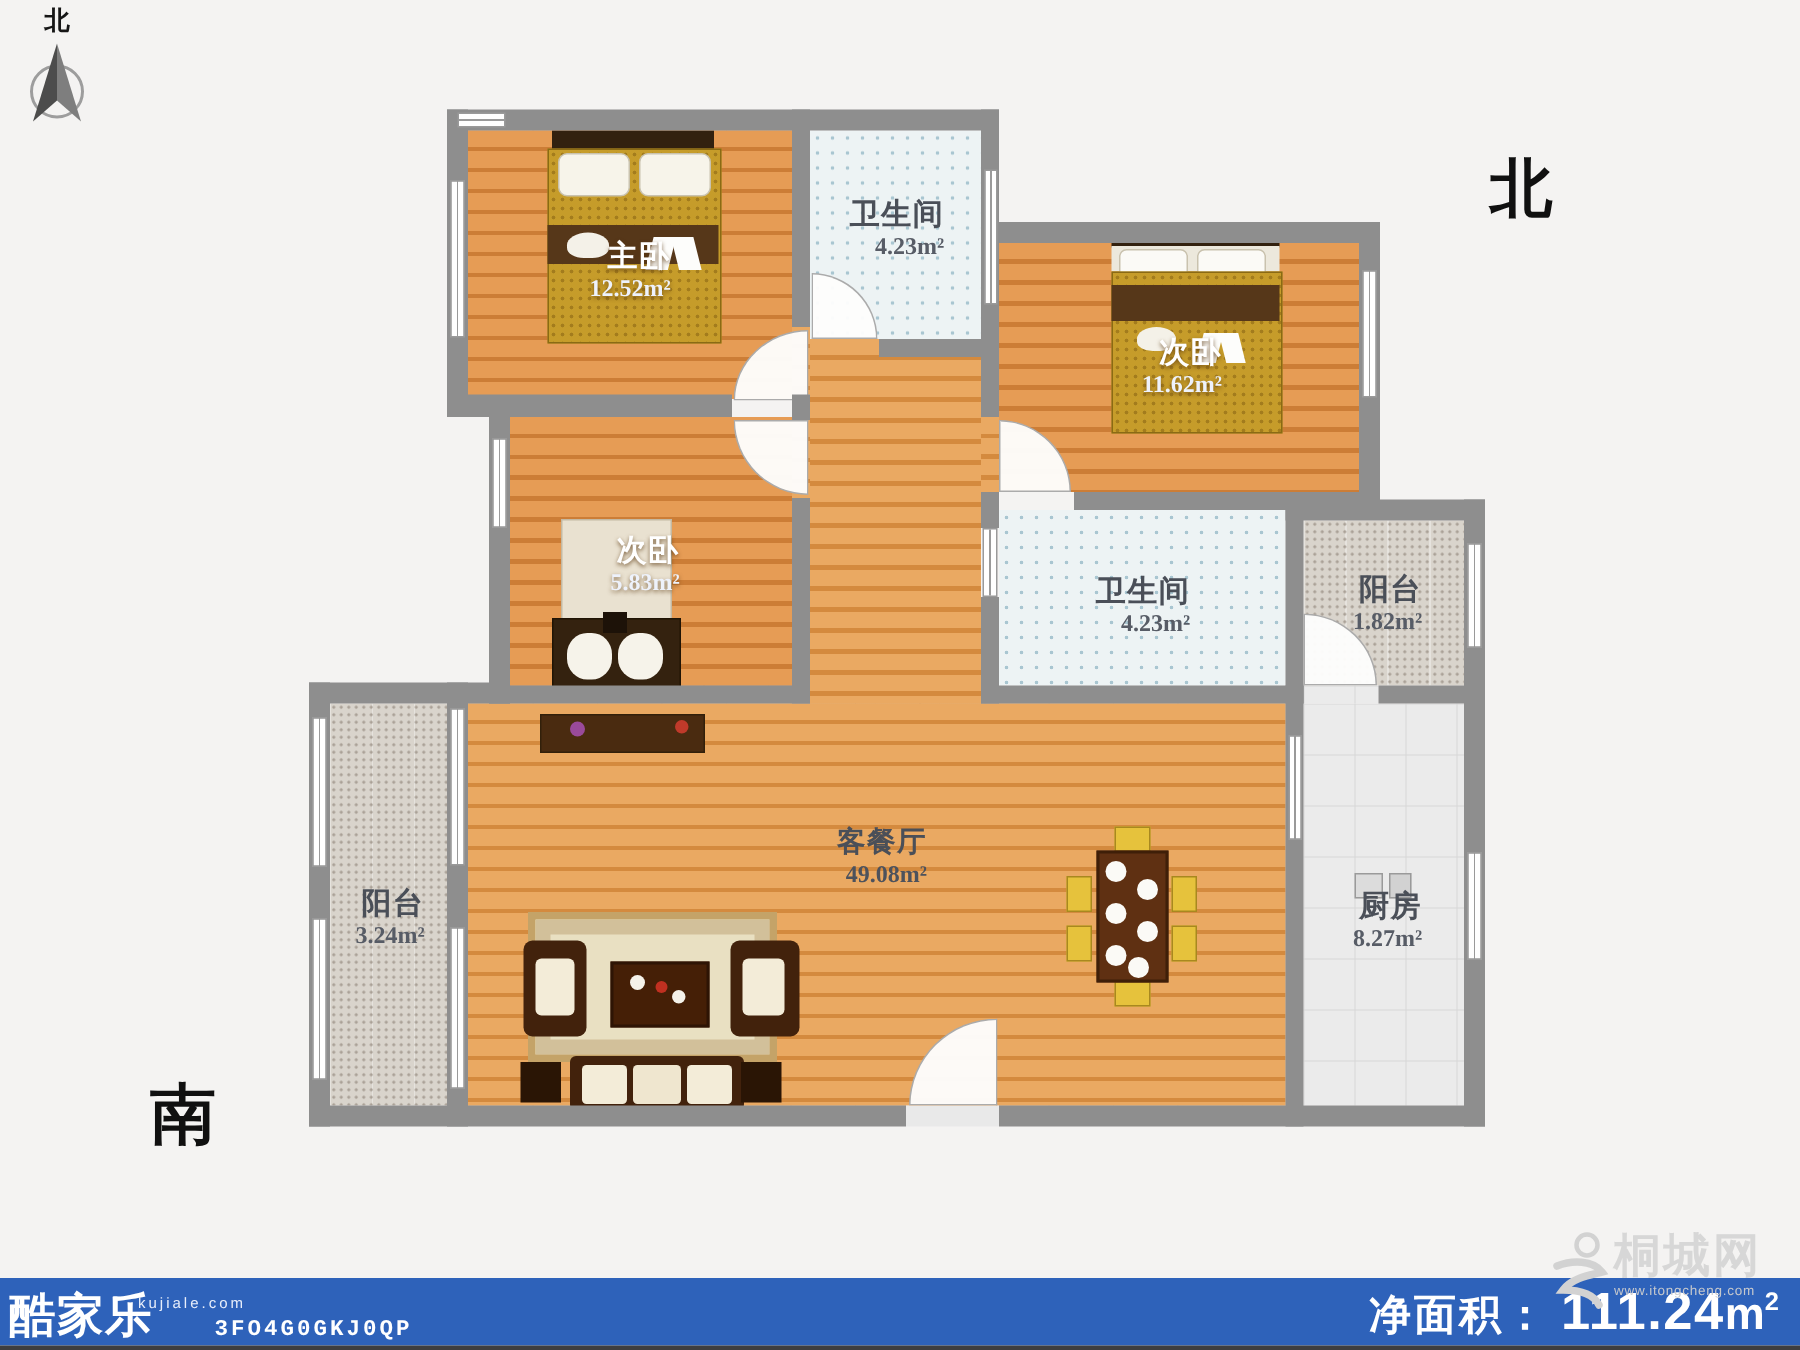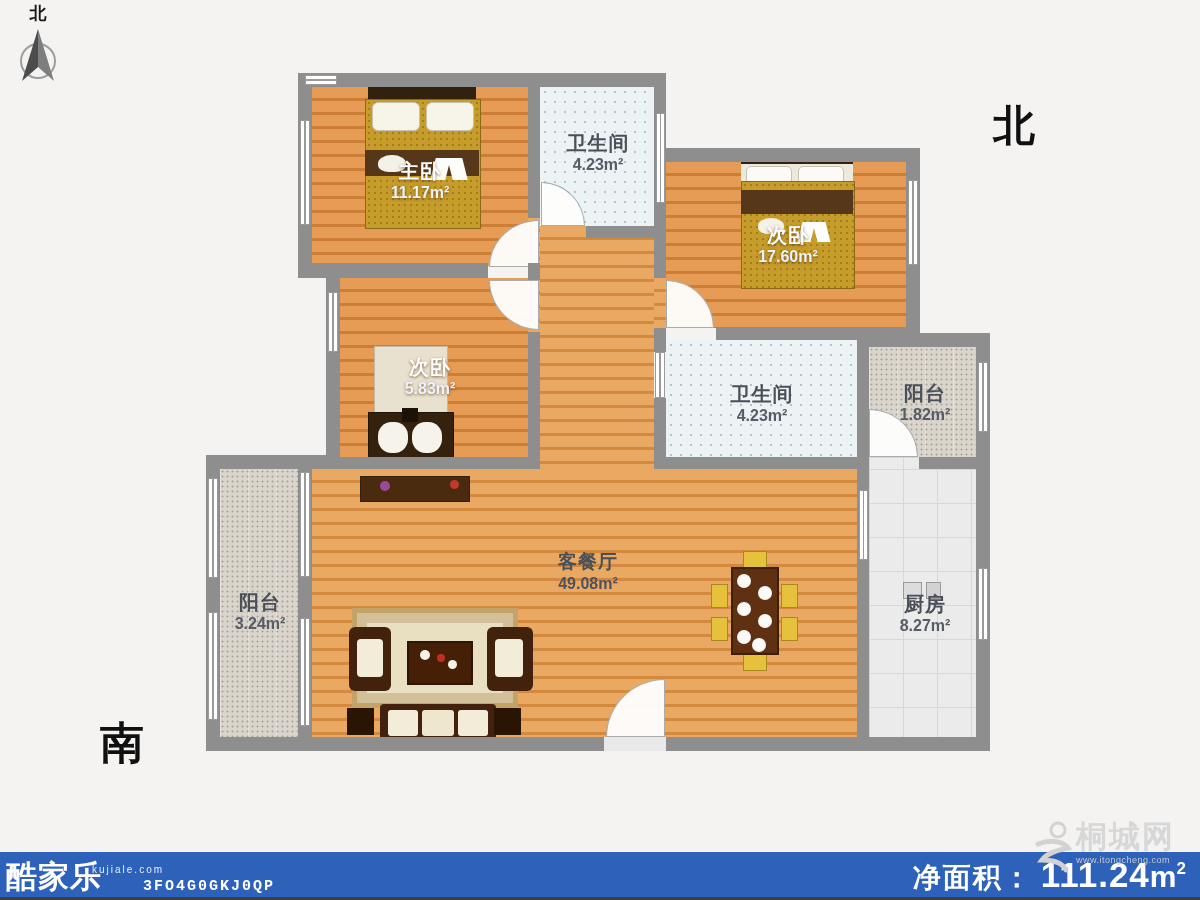--- a/index.html
+++ b/index.html
@@ -25,21 +25,21 @@
         background-size:34px 34px;}
   .wall{position:absolute;background:#8e8e8e;z-index:3;}
   .patch{position:absolute;z-index:2;}
   .win{position:absolute;z-index:4;box-sizing:border-box;border:1px solid #9a9a9a;}
   .win-v{background:linear-gradient(to right,#fff 0 42%,#9a9a9a 42% 58%,#fff 58% 100%);}
   .win-h{background:linear-gradient(to bottom,#fff 0 42%,#9a9a9a 42% 58%,#fff 58% 100%);}
   .arc{position:absolute;z-index:2;box-sizing:border-box;background:rgba(253,253,252,0.97);border:1px solid #ababab;}
   .furn{position:absolute;z-index:2;}
 
   
-  .room-label{position:absolute;z-index:5;transform:translate(-50%,-50%);text-align:center;line-height:1.2;white-space:nowrap;}
+  .room-label{position:absolute;z-index:5;transform:translate(-50%,-50%);text-align:right;line-height:1.2;white-space:nowrap;font-family:Liberation Serif, serif;}
   .room-label .rname{font-size:20px;font-weight:bold;letter-spacing:1px;}
   .room-label .rarea{font-size:16px;font-weight:bold;}
   .lab-light .rname{color:#ffffff;text-shadow:0 1px 3px rgba(90,55,15,.75);}
   .lab-light .rarea{color:#eef2fb;text-shadow:0 1px 3px rgba(90,55,15,.7);}
   .lab-dark .rname{color:#4a4f58;}
   .lab-dark .rarea{color:#575c66;}
 
   .cardinal{position:absolute;z-index:6;font-weight:bold;color:#101010;}
 
   
@@ -204,29 +204,29 @@
   <div class="win win-v" style="left:978px;top:568px;width:10px;height:72px;"></div>
   <div class="win win-v" style="left:208px;top:478px;width:10px;height:100px;"></div>
   <div class="win win-v" style="left:208px;top:612px;width:10px;height:108px;"></div>
   <div class="win win-v" style="left:300px;top:472px;width:10px;height:105px;"></div>
   <div class="win win-v" style="left:300px;top:618px;width:10px;height:108px;"></div>
   <div class="win win-v" style="left:859px;top:490px;width:9px;height:70px;"></div>
   <div class="win win-v" style="left:655px;top:352px;width:10px;height:46px;"></div>
 
   <div class="room-label lab-light" style="left:420px;top:181px;">
     <div class="rname">主卧</div>
-    <div class="rarea"><span>11.17</span><span>m²</span></div>
+    <div class="rarea"><span>12.52</span><span>m²</span></div>
   </div>
   <div class="room-label lab-dark" style="left:598px;top:153px;">
     <div class="rname">卫生间</div>
     <div class="rarea"><span>4.23</span><span>m²</span></div>
   </div>
   <div class="room-label lab-light" style="left:788px;top:245px;">
     <div class="rname">次卧</div>
-    <div class="rarea"><span>17.60</span><span>m²</span></div>
+    <div class="rarea"><span>11.62</span><span>m²</span></div>
   </div>
   <div class="room-label lab-light" style="left:430px;top:377px;">
     <div class="rname">次卧</div>
     <div class="rarea"><span>5.83</span><span>m²</span></div>
   </div>
   <div class="room-label lab-dark" style="left:762px;top:404px;">
     <div class="rname">卫生间</div>
     <div class="rarea"><span>4.23</span><span>m²</span></div>
   </div>
   <div class="room-label lab-dark" style="left:925px;top:403px;">

